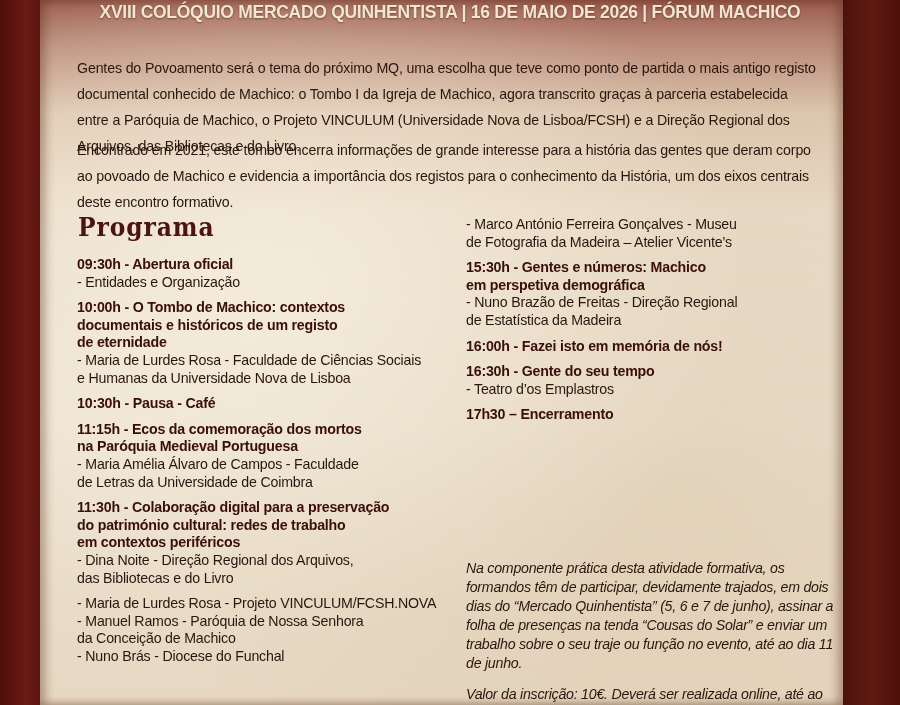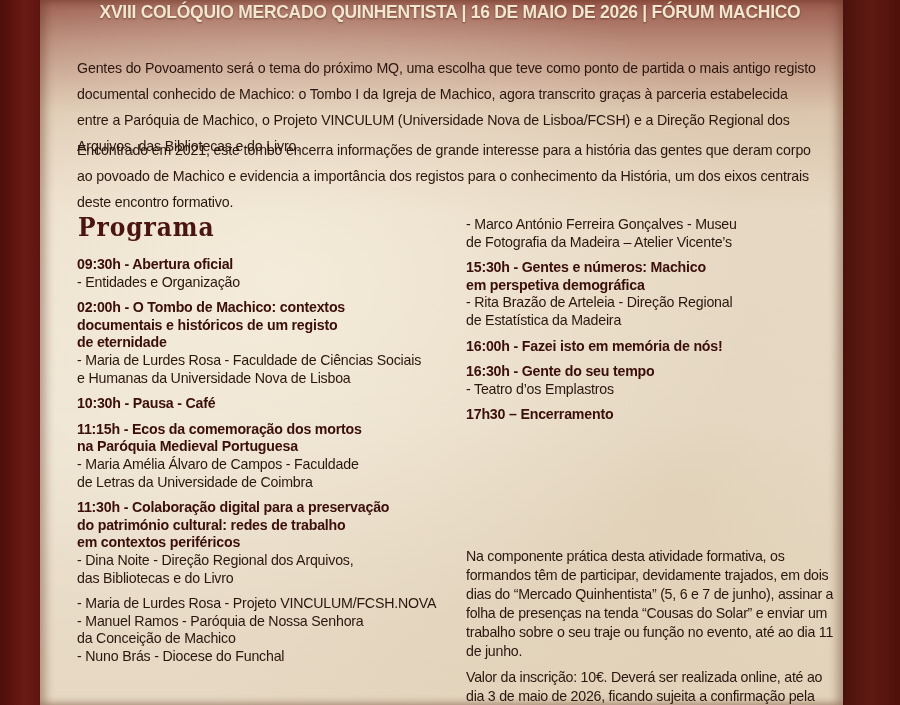--- a/index.html
+++ b/index.html
@@ -51,21 +51,21 @@
     }
     .col-left { left: 77px; top: 256px; width: 380px; }
     .col-right { left: 466px; top: 216px; width: 350px; }
     .session { margin-bottom: 8px; }
     .session-title { font-weight: bold; color: #3a0e0a; white-space: pre-line; }
     .speaker { white-space: pre-line; }
     .practical {
       position: absolute; left: 466px; top: 547px; width: 370px;
       font-size: 14.2px; line-height: 19px; color: #2a160e; letter-spacing: -0.25px;
     }
-    .practical p { margin: 0 0 7px 0; }
+    .practical p { margin: 12px 0 7px 0; font-style: italic; }
   </style>
 </head>
 <body>
 
 <div class="frame-left"></div>
 <div class="frame-right"></div>
 <div class="parchment"></div>
 
 <div class="header-title">XVIII COLÓQUIO MERCADO QUINHENTISTA | 16 DE MAIO DE 2026 | FÓRUM MACHICO</div>
 
@@ -77,21 +77,21 @@
 </div>
 
 <div class="programa-title">Programa</div>
 
 <div class="col col-left">
   <div class="session">
     <div class="session-title">09:30h - Abertura oficial</div>
     <div class="speaker">- Entidades e Organização</div>
   </div>
   <div class="session">
-    <div class="session-title">02:00h - O Tombo de Machico: contextos
+    <div class="session-title">10:00h - O Tombo de Machico: contextos
 documentais e históricos de um registo
 de eternidade</div>
     <div class="speaker">- Maria de Lurdes Rosa - Faculdade de Ciências Sociais
   e Humanas da Universidade Nova de Lisboa</div>
   </div>
   <div class="session">
     <div class="session-title">10:30h - Pausa - Café</div>
   </div>
   <div class="session">
     <div class="session-title">11:15h - Ecos da comemoração dos mortos
@@ -115,21 +115,21 @@
 </div>
 
 <div class="col col-right">
   <div class="session">
     <div class="speaker">- Marco António Ferreira Gonçalves - Museu
   de Fotografia da Madeira – Atelier Vicente’s</div>
   </div>
   <div class="session">
     <div class="session-title">15:30h - Gentes e números: Machico
 em perspetiva demográfica</div>
-    <div class="speaker">- Rita Brazão de Arteleia - Direção Regional
+    <div class="speaker">- Nuno Brazão de Freitas - Direção Regional
   de Estatística da Madeira</div>
   </div>
   <div class="session">
     <div class="session-title">16:00h - Fazei isto em memória de nós!</div>
   </div>
   <div class="session">
     <div class="session-title">16:30h - Gente do seu tempo</div>
     <div class="speaker">- Teatro d’os Emplastros</div>
   </div>
   <div class="session">

